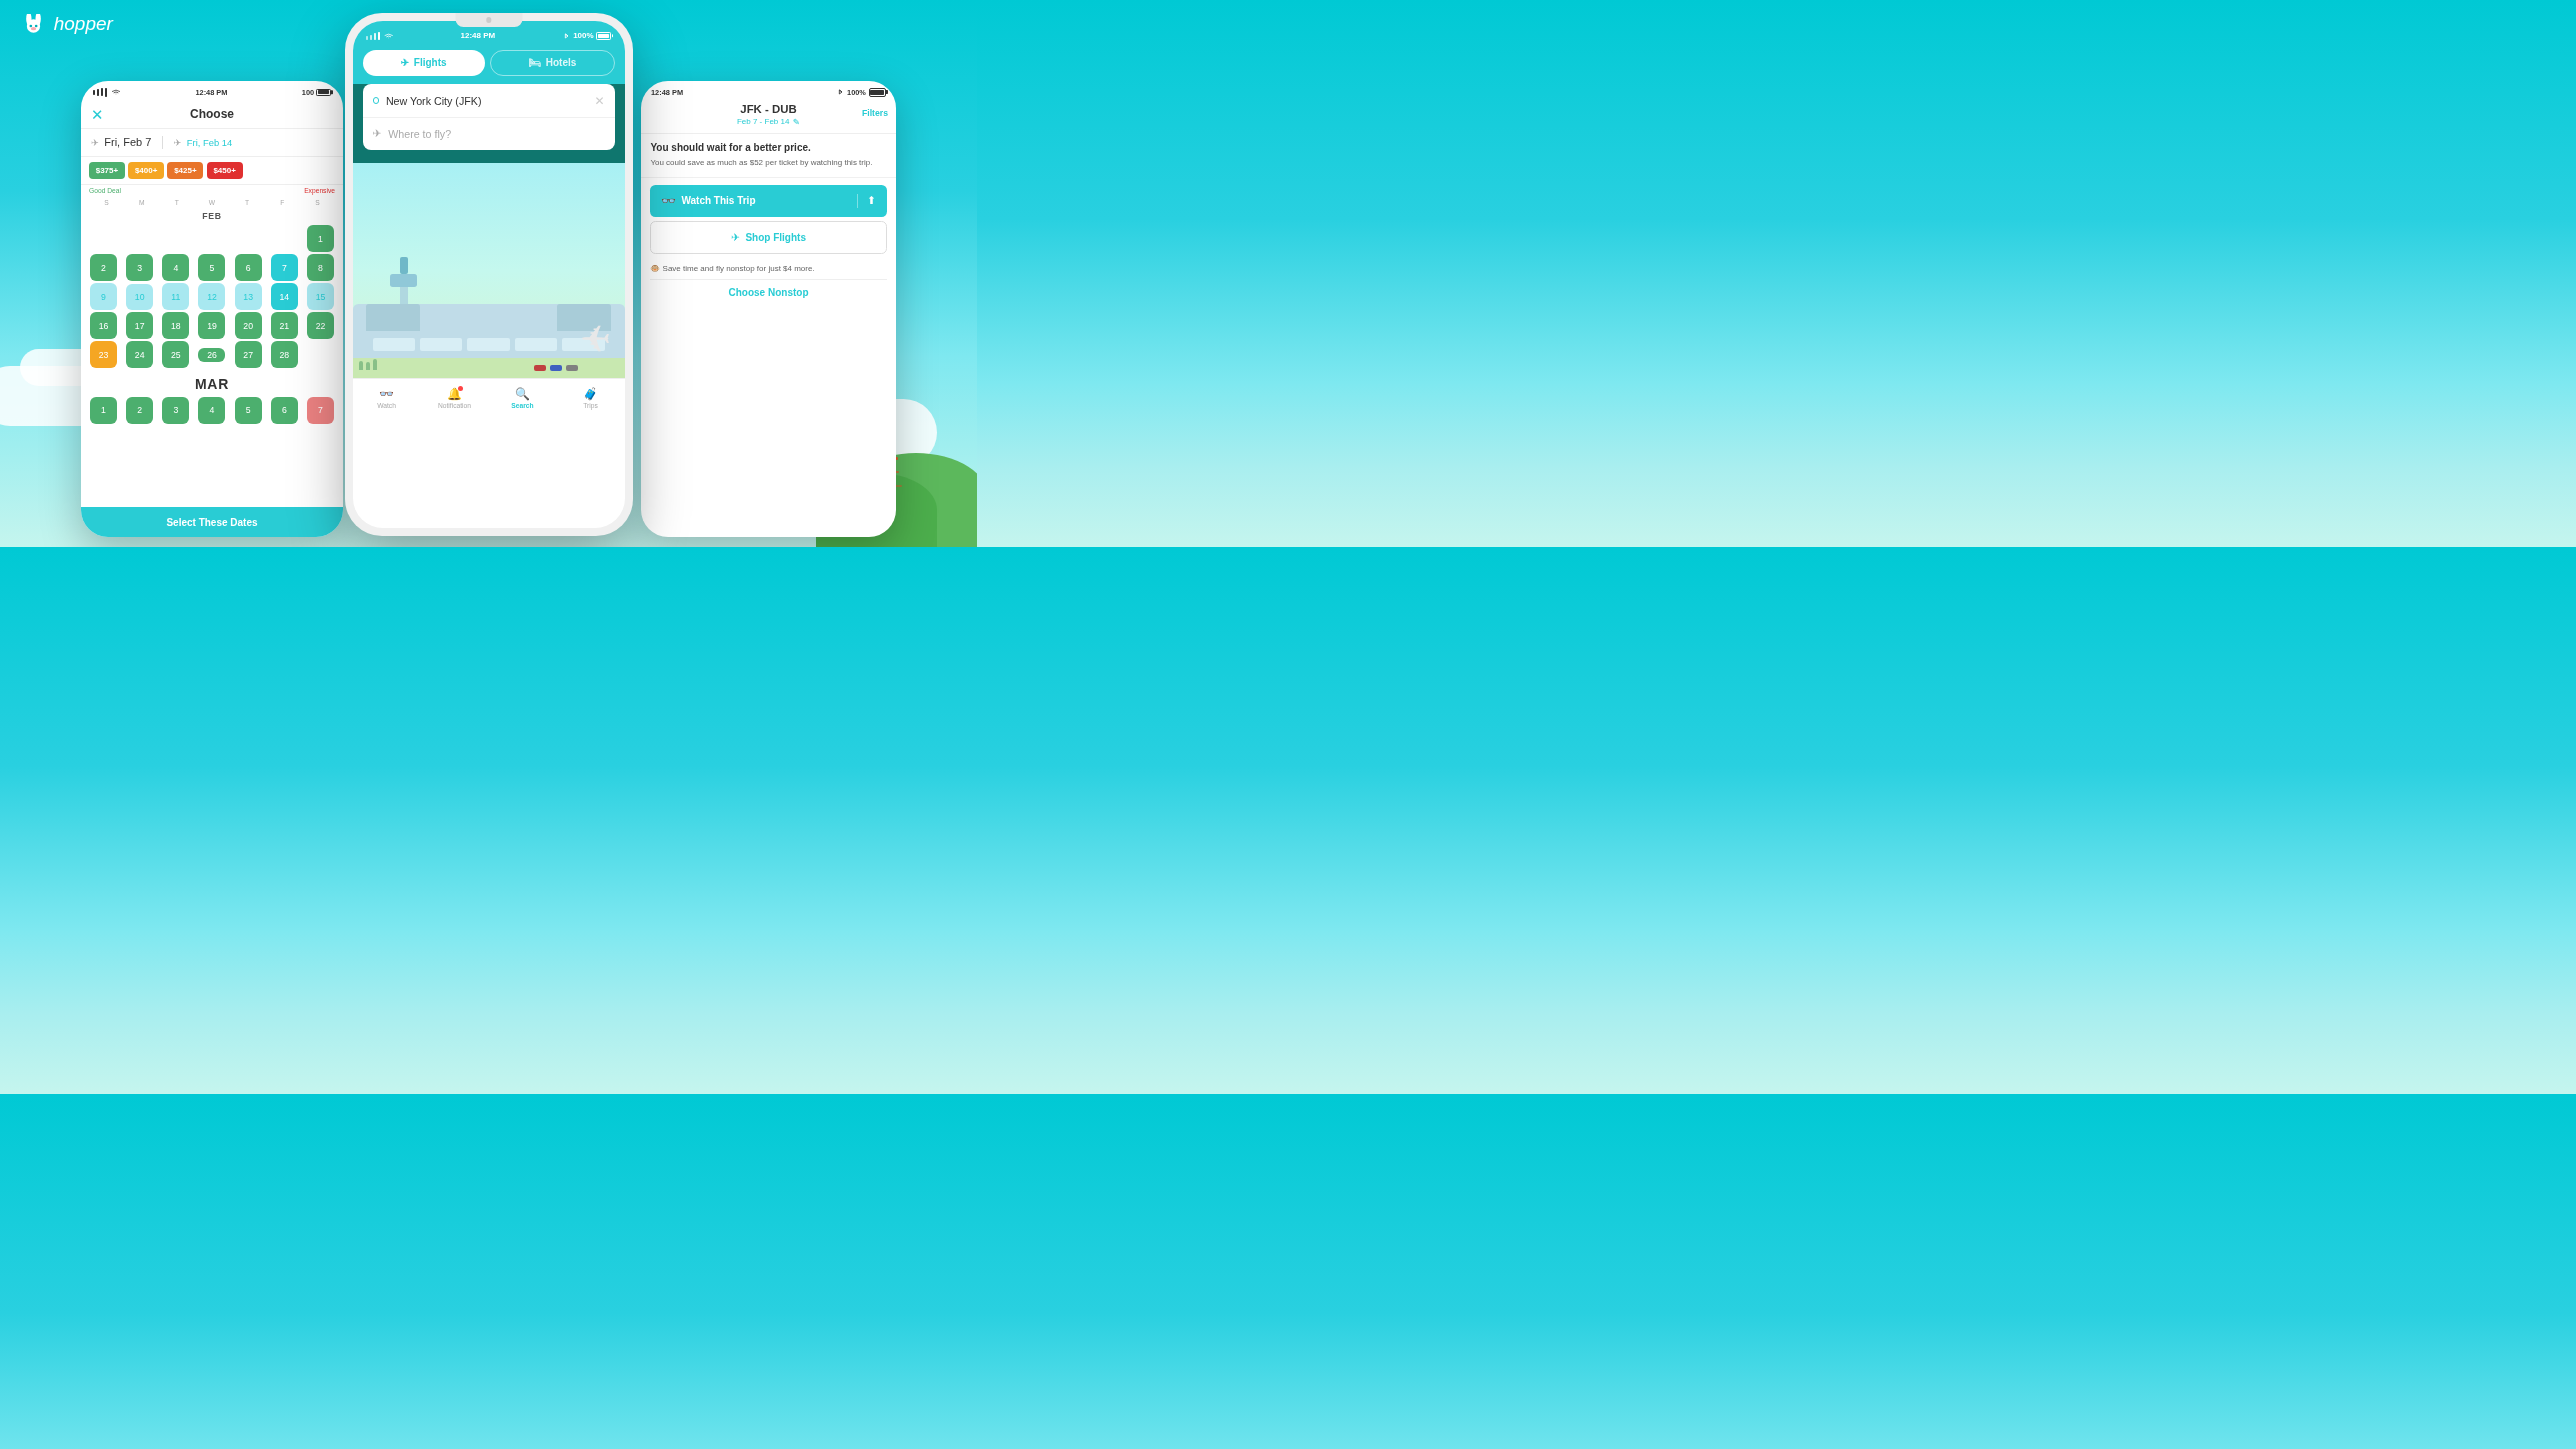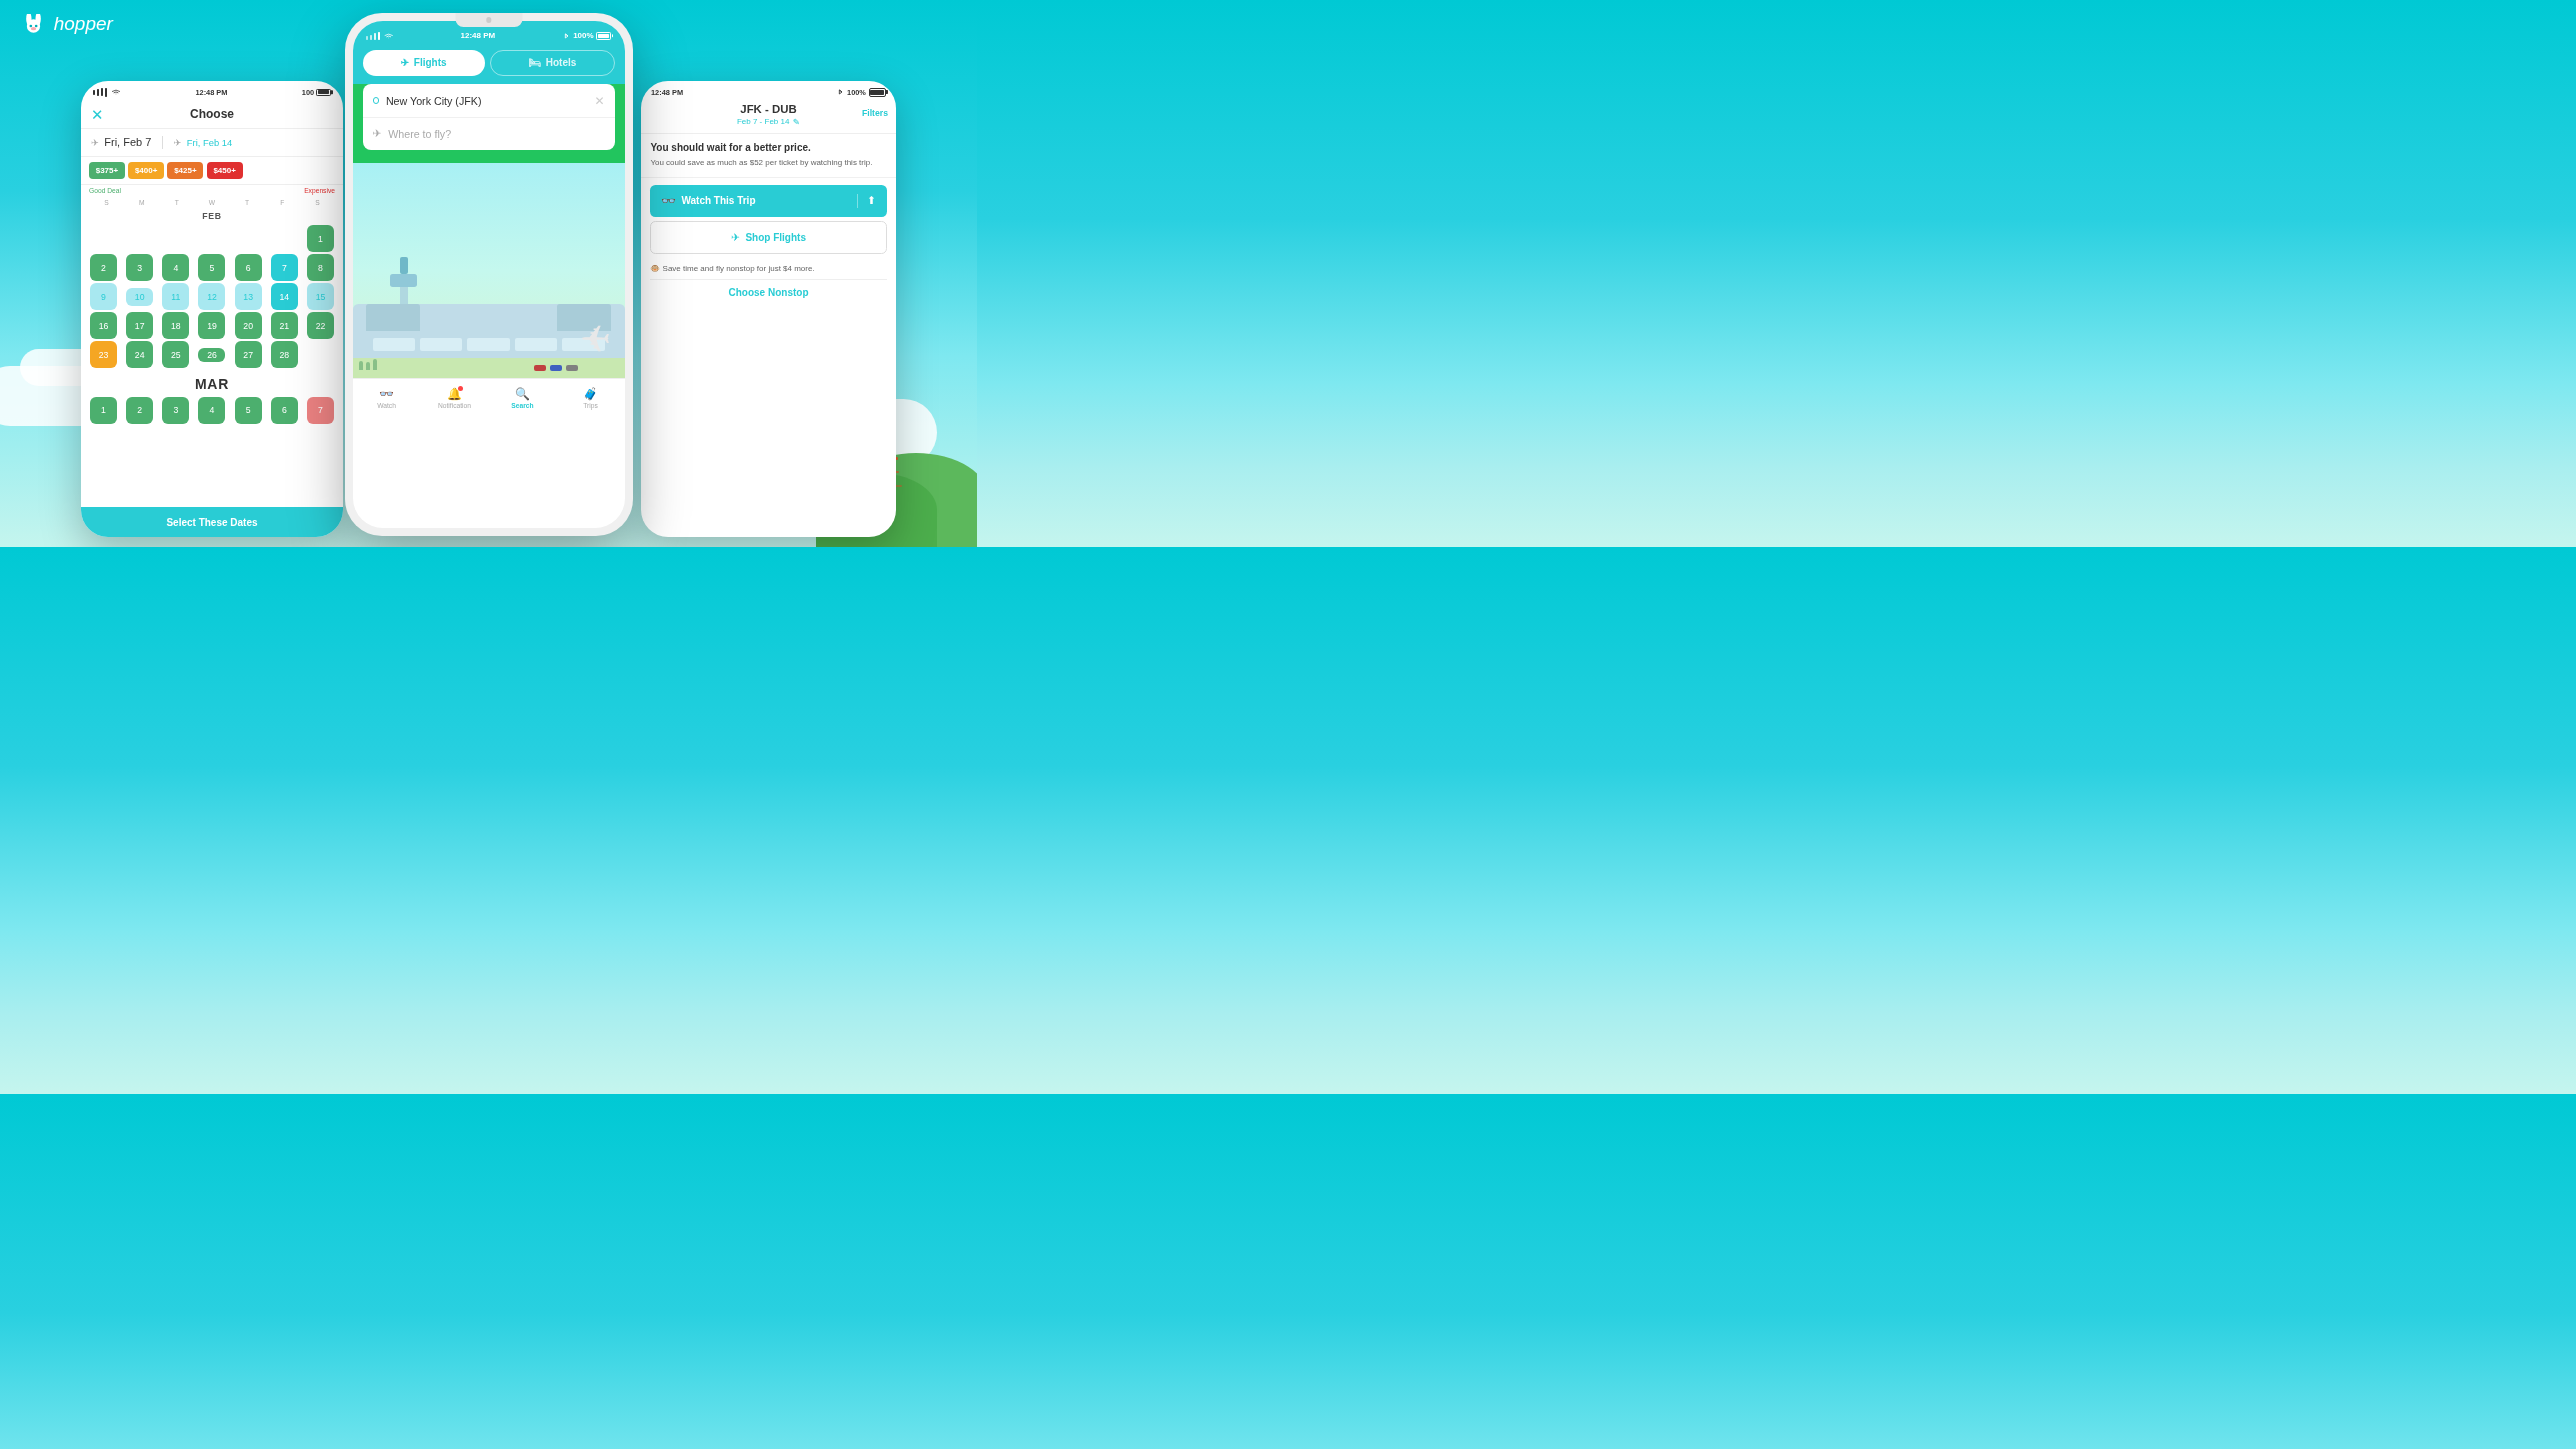--- a/index.html
+++ b/index.html
@@ -188,21 +188,21 @@
 
     <div style="width:27px;height:27px;border-radius:6px;background:#4caf6e;color:white;display:flex;align-items:center;justify-content:center;font-size:8.7px;font-weight:500;margin:auto;cursor:pointer;">2</div>
     <div style="width:27px;height:27px;border-radius:6px;background:#4caf6e;color:white;display:flex;align-items:center;justify-content:center;font-size:8.7px;font-weight:500;margin:auto;cursor:pointer;">3</div>
     <div style="width:27px;height:27px;border-radius:6px;background:#4caf6e;color:white;display:flex;align-items:center;justify-content:center;font-size:8.7px;font-weight:500;margin:auto;cursor:pointer;">4</div>
     <div style="width:27px;height:27px;border-radius:6px;background:#4caf6e;color:white;display:flex;align-items:center;justify-content:center;font-size:8.7px;font-weight:500;margin:auto;cursor:pointer;">5</div>
     <div style="width:27px;height:27px;border-radius:6px;background:#4caf6e;color:white;display:flex;align-items:center;justify-content:center;font-size:8.7px;font-weight:500;margin:auto;cursor:pointer;">6</div>
     <div style="width:27px;height:27px;border-radius:6px;background:#29ccd4;color:white;display:flex;align-items:center;justify-content:center;font-size:8.7px;font-weight:500;margin:auto;cursor:pointer;">7</div>
     <div style="width:27px;height:27px;border-radius:6px;background:#4caf6e;color:white;display:flex;align-items:center;justify-content:center;font-size:8.7px;font-weight:500;margin:auto;cursor:pointer;">8</div>
 
     <div style="width:27px;height:27px;border-radius:6px;background:#a8e8f0;color:#29ccd4;display:flex;align-items:center;justify-content:center;font-size:8.7px;font-weight:500;margin:auto;cursor:pointer;">9</div>
-    <div style="width:27px;height:18px;border-radius:6px;background:#a8e8f0;color:#29ccd4;display:flex;align-items:center;justify-content:center;font-size:8.7px;font-weight:500;margin:auto;cursor:pointer;">10</div>
+    <div style="width:27px;height:26px;border-radius:6px;background:#a8e8f0;color:#29ccd4;display:flex;align-items:center;justify-content:center;font-size:8.7px;font-weight:500;margin:auto;cursor:pointer;">10</div>
     <div style="width:27px;height:27px;border-radius:6px;background:#a8e8f0;color:#29ccd4;display:flex;align-items:center;justify-content:center;font-size:8.7px;font-weight:500;margin:auto;cursor:pointer;">11</div>
     <div style="width:27px;height:27px;border-radius:6px;background:#a8e8f0;color:#29ccd4;display:flex;align-items:center;justify-content:center;font-size:8.7px;font-weight:500;margin:auto;cursor:pointer;">12</div>
     <div style="width:27px;height:27px;border-radius:6px;background:#a8e8f0;color:#29ccd4;display:flex;align-items:center;justify-content:center;font-size:8.7px;font-weight:500;margin:auto;cursor:pointer;">13</div>
     <div style="width:27px;height:27px;border-radius:6px;background:#29ccd4;color:white;display:flex;align-items:center;justify-content:center;font-size:8.7px;font-weight:500;margin:auto;cursor:pointer;">14</div>
     <div style="width:27px;height:27px;border-radius:6px;background:#a8e8f0;color:#29ccd4;display:flex;align-items:center;justify-content:center;font-size:8.7px;font-weight:500;margin:auto;cursor:pointer;">15</div>
 
     <div style="width:27px;height:27px;border-radius:6px;background:#4caf6e;color:white;display:flex;align-items:center;justify-content:center;font-size:8.7px;font-weight:500;margin:auto;cursor:pointer;">16</div>
     <div style="width:27px;height:27px;border-radius:6px;background:#4caf6e;color:white;display:flex;align-items:center;justify-content:center;font-size:8.7px;font-weight:500;margin:auto;cursor:pointer;">17</div>
     <div style="width:27px;height:27px;border-radius:6px;background:#4caf6e;color:white;display:flex;align-items:center;justify-content:center;font-size:8.7px;font-weight:500;margin:auto;cursor:pointer;">18</div>
     <div style="width:27px;height:27px;border-radius:6px;background:#4caf6e;color:white;display:flex;align-items:center;justify-content:center;font-size:8.7px;font-weight:500;margin:auto;cursor:pointer;">19</div>
@@ -269,21 +269,21 @@
       <div style="flex:1;padding:6.7px;border-radius:17px;background:white;display:flex;align-items:center;justify-content:center;gap:4.7px;font-size:10px;font-weight:600;color:#29ccd4;cursor:pointer;">
         <span>✈</span>
         <span>Flights</span>
       </div>
       <div style="flex:1;padding:6.7px;border-radius:17px;background:transparent;border:1.3px solid rgba(255,255,255,0.5);display:flex;align-items:center;justify-content:center;gap:4.7px;font-size:10px;font-weight:600;color:rgba(255,255,255,0.85);cursor:pointer;">
         <span>🛏</span>
         <span>Hotels</span>
       </div>
     </div>
 
-    <div style="background:#22c55e;padding:0 10px 13.4px;">
+    <div style="background:#0f766e;padding:0 10px 13.4px;">
       <div style="background:white;border-radius:8px;overflow:hidden;">
 
         <div style="display:flex;align-items:center;padding:9.4px 10px;border-bottom:0.7px solid #f0f0f0;gap:6.7px;">
           <div style="width:6.7px;height:6.7px;border-radius:50%;border:1.3px solid #29ccd4;flex-shrink:0;"></div>
           <span style="font-size:10.7px;color:#333;flex:1;">New York City (JFK)</span>
           <span style="color:#ccc;font-size:12px;cursor:pointer;">✕</span>
         </div>
 
         <div style="display:flex;align-items:center;padding:9.4px 10px;gap:6.7px;">
           <span style="font-size:10.7px;color:#aaa;">✈</span>

